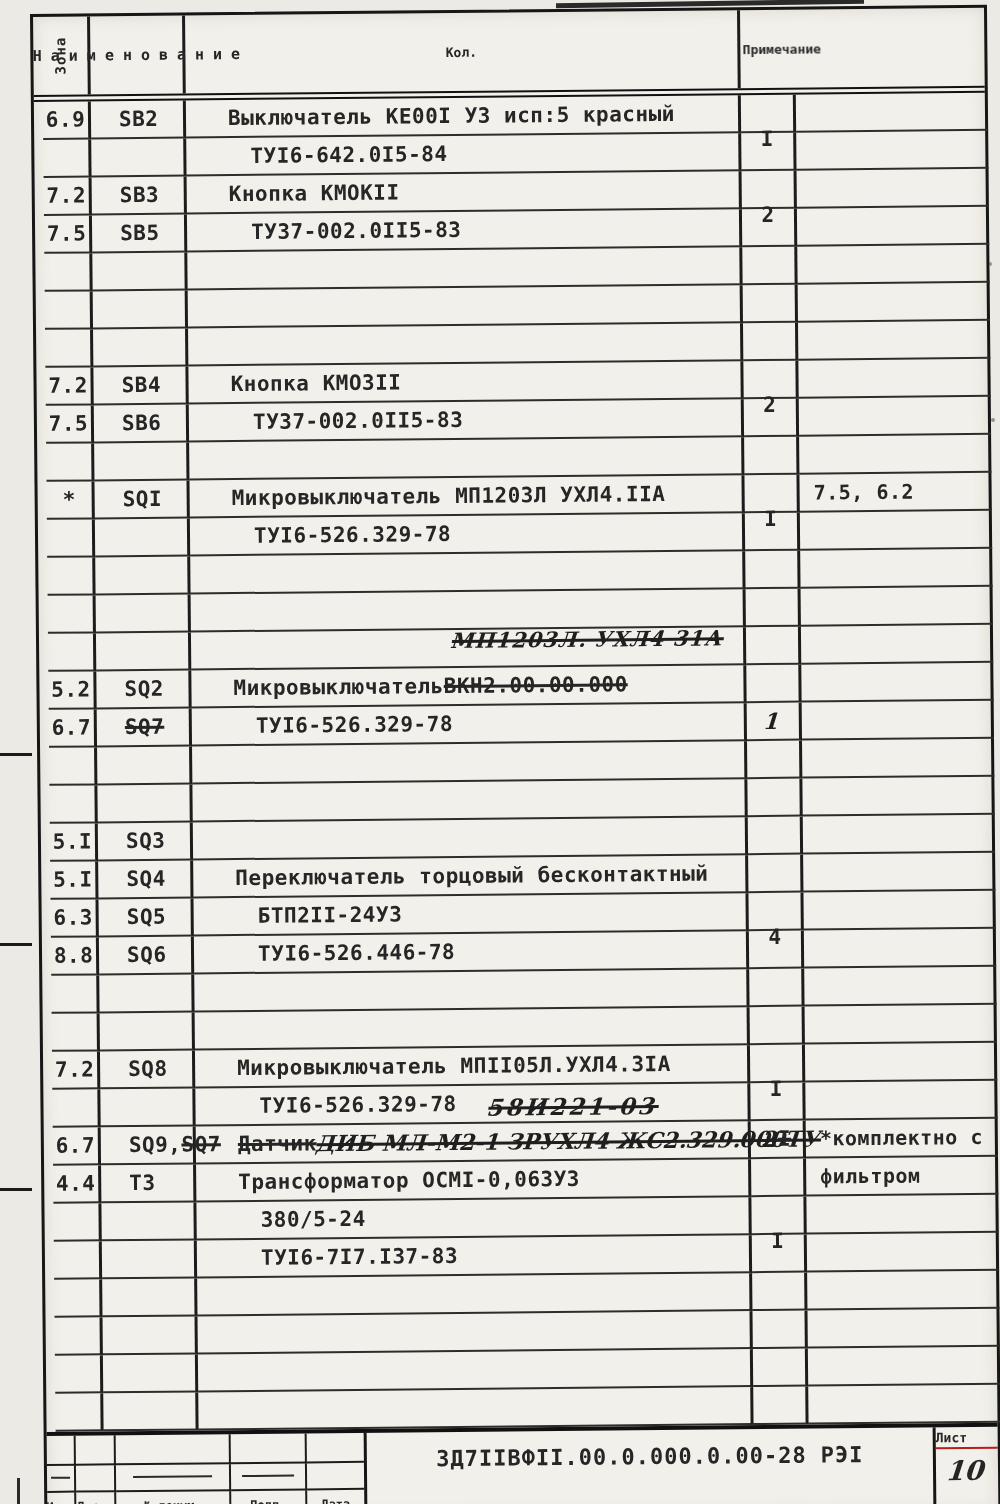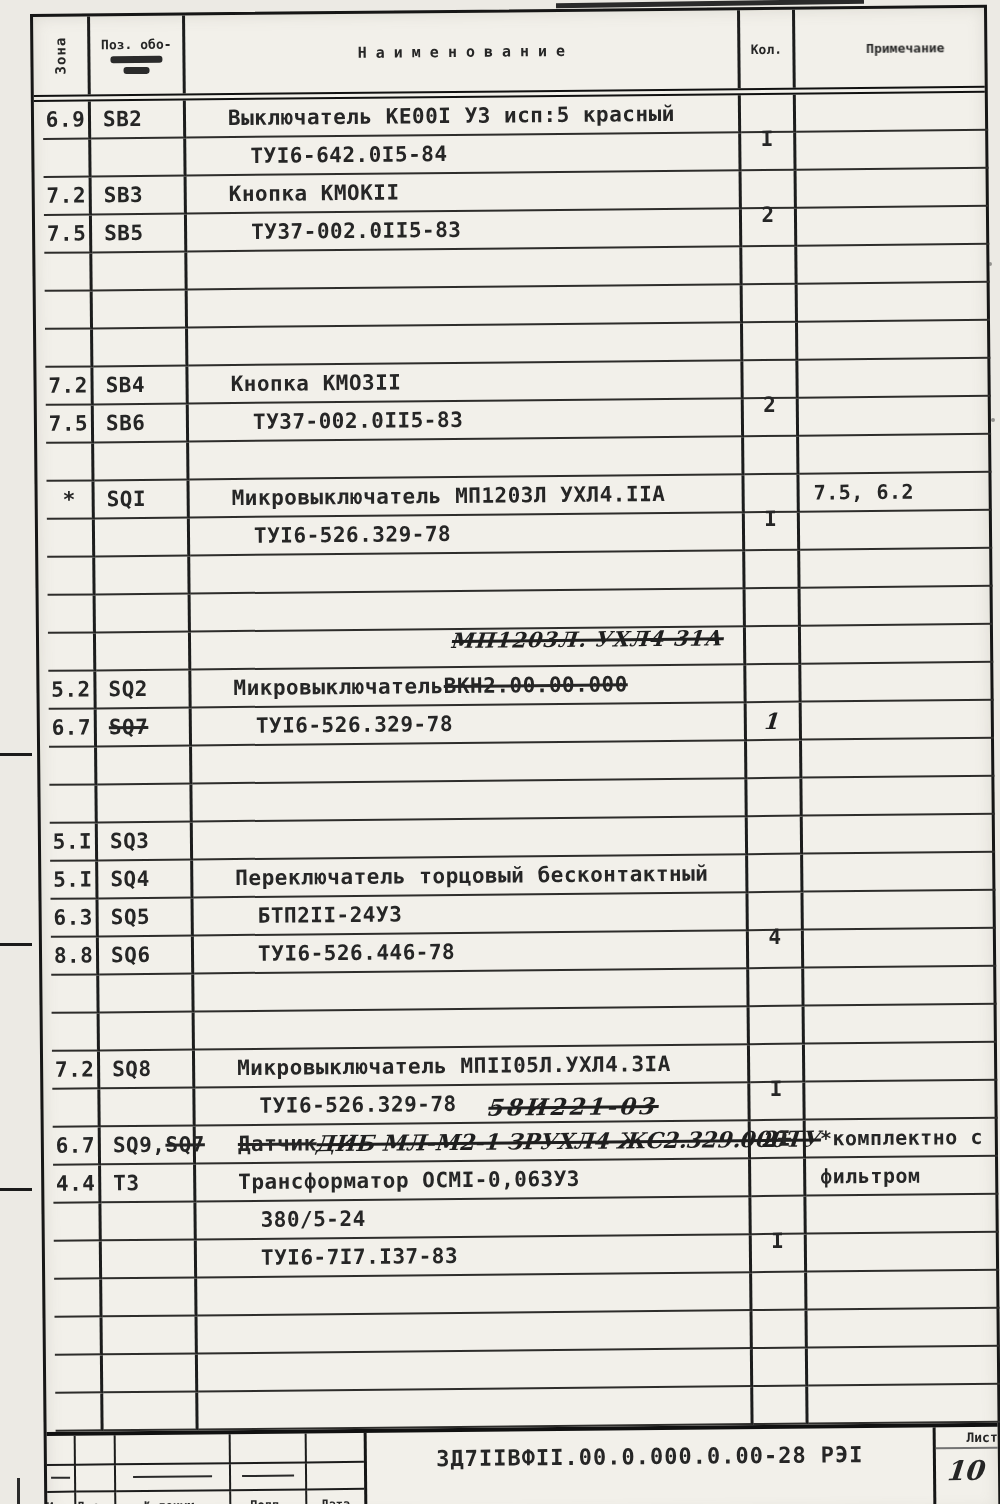--- a/index.html
+++ b/index.html
@@ -31,21 +31,21 @@
   .hdr-name{font:700 15px "DejaVu Sans Mono",monospace;letter-spacing:9px;padding-left:9px;}
   .hdr-note{font:700 13px "DejaVu Sans Mono",monospace;filter:blur(.3px);padding-left:28px;}
   .smudge{width:52px;height:7px;background:#2b2b2b;border-radius:3px;margin-top:4px;}
   .smudge.s2{width:26px;}
 
   
   .trow{display:grid;grid-template-columns:57px 95px 555px 55px 192px;height:38px;}
   .c{border-right:3px solid #1c1c1c;border-bottom:2px solid #2e2d2b;display:flex;align-items:center;position:relative;}
   .c:last-child{border-right:none;}
   .cz{justify-content:center;margin-left:9px;}
-  .cp{padding-left:12px;}
+  .cp{padding-left:28px;}
   .cn{padding-left:42px;}
   .cn.ind{padding-left:64px;}
   .cq{justify-content:center;}
   .cno{padding-left:14px;}
 
   .t{font:700 21px "DejaVu Sans Mono",monospace;letter-spacing:.5px;white-space:nowrap;color:#262626;}
   .note-t{font:700 20px "DejaVu Sans Mono",monospace;}
   .hand{font:700 italic 22px "DejaVu Serif",serif;display:inline-block;transform:skewX(-7deg);white-space:nowrap;color:#1f1f1f;}
   .strike{text-decoration:line-through;text-decoration-thickness:3px;}
   .qup{position:relative;top:-12px;}
@@ -58,21 +58,21 @@
   
   #titleblock{display:flex;height:84px;border-top:4px solid #111;}
   #tb-left{width:317px;display:grid;grid-template-columns:29px 40px 115px 76px 57px;grid-template-rows:30px 27px 27px;border-right:3px solid #161616;}
   .tbc{border-right:2px solid #1c1c1c;border-bottom:2px solid #1c1c1c;display:flex;align-items:center;justify-content:center;position:relative;}
   .tbc:nth-child(5n){border-right:none;}
   .tbc.lab{border-bottom:none;font:700 12px "DejaVu Sans Mono",monospace;white-space:nowrap;}
   .tbc.dash::after{content:"";position:absolute;left:15%;right:15%;top:45%;height:2px;background:#2a2a2a;}
   #tb-center{flex:1;display:flex;align-items:flex-start;justify-content:center;padding-top:14px;border-right:3px solid #161616;}
   #doc-number{font:700 22px "DejaVu Sans Mono",monospace;letter-spacing:1px;white-space:nowrap;}
   #tb-right{width:62px;display:flex;flex-direction:column;align-items:center;}
-  #sheet-label{font:700 13px "DejaVu Sans Mono",monospace;border-bottom:2px solid #737373;width:100%;text-align:right;padding:3px 0 2px;}
+  #sheet-label{font:700 13px "DejaVu Sans Mono",monospace;border-bottom:2px solid #b91c1c;width:100%;text-align:left;padding:3px 0 2px;}
   #sheet-number{font:700 italic 27px "DejaVu Serif",serif;transform:skewX(-8deg);margin-top:6px;}
 </style>
 </head>
 <body>
 
 <div class="bind-mark" style="top:753px"></div>
 <div class="bind-mark" style="top:943px"></div>
 <div class="bind-mark" style="top:1188px"></div>
 <div class="edge-streak" style="left:556px;top:1px;width:308px;height:5px;transform:rotate(-.8deg)"></div>
 <div class="edge-streak" style="left:832px;top:1496px;width:74px;height:5px;opacity:.6"></div>
@@ -85,25 +85,20 @@
 <div class="speck" style="left:668px;top:370px"></div>
 
 <div id="page">
   <div id="spec-table">
 
     <div class="hrow">
       <div class="hc">
         <span class="zona-vert">Зона</span>
       </div>
       <div class="hc">
-        <span class="hdr-small">Поз. обо-</span>
-        <div class="smudge"></div>
-        <div class="smudge s2"></div>
-      </div>
-      <div class="hc">
         <span class="hdr-name">Наименование</span>
       </div>
       <div class="hc">
         <span class="hdr-small">Кол.</span>
       </div>
       <div class="hc">
         <span class="hdr-note">Примечание</span>
       </div>
     </div>
 

